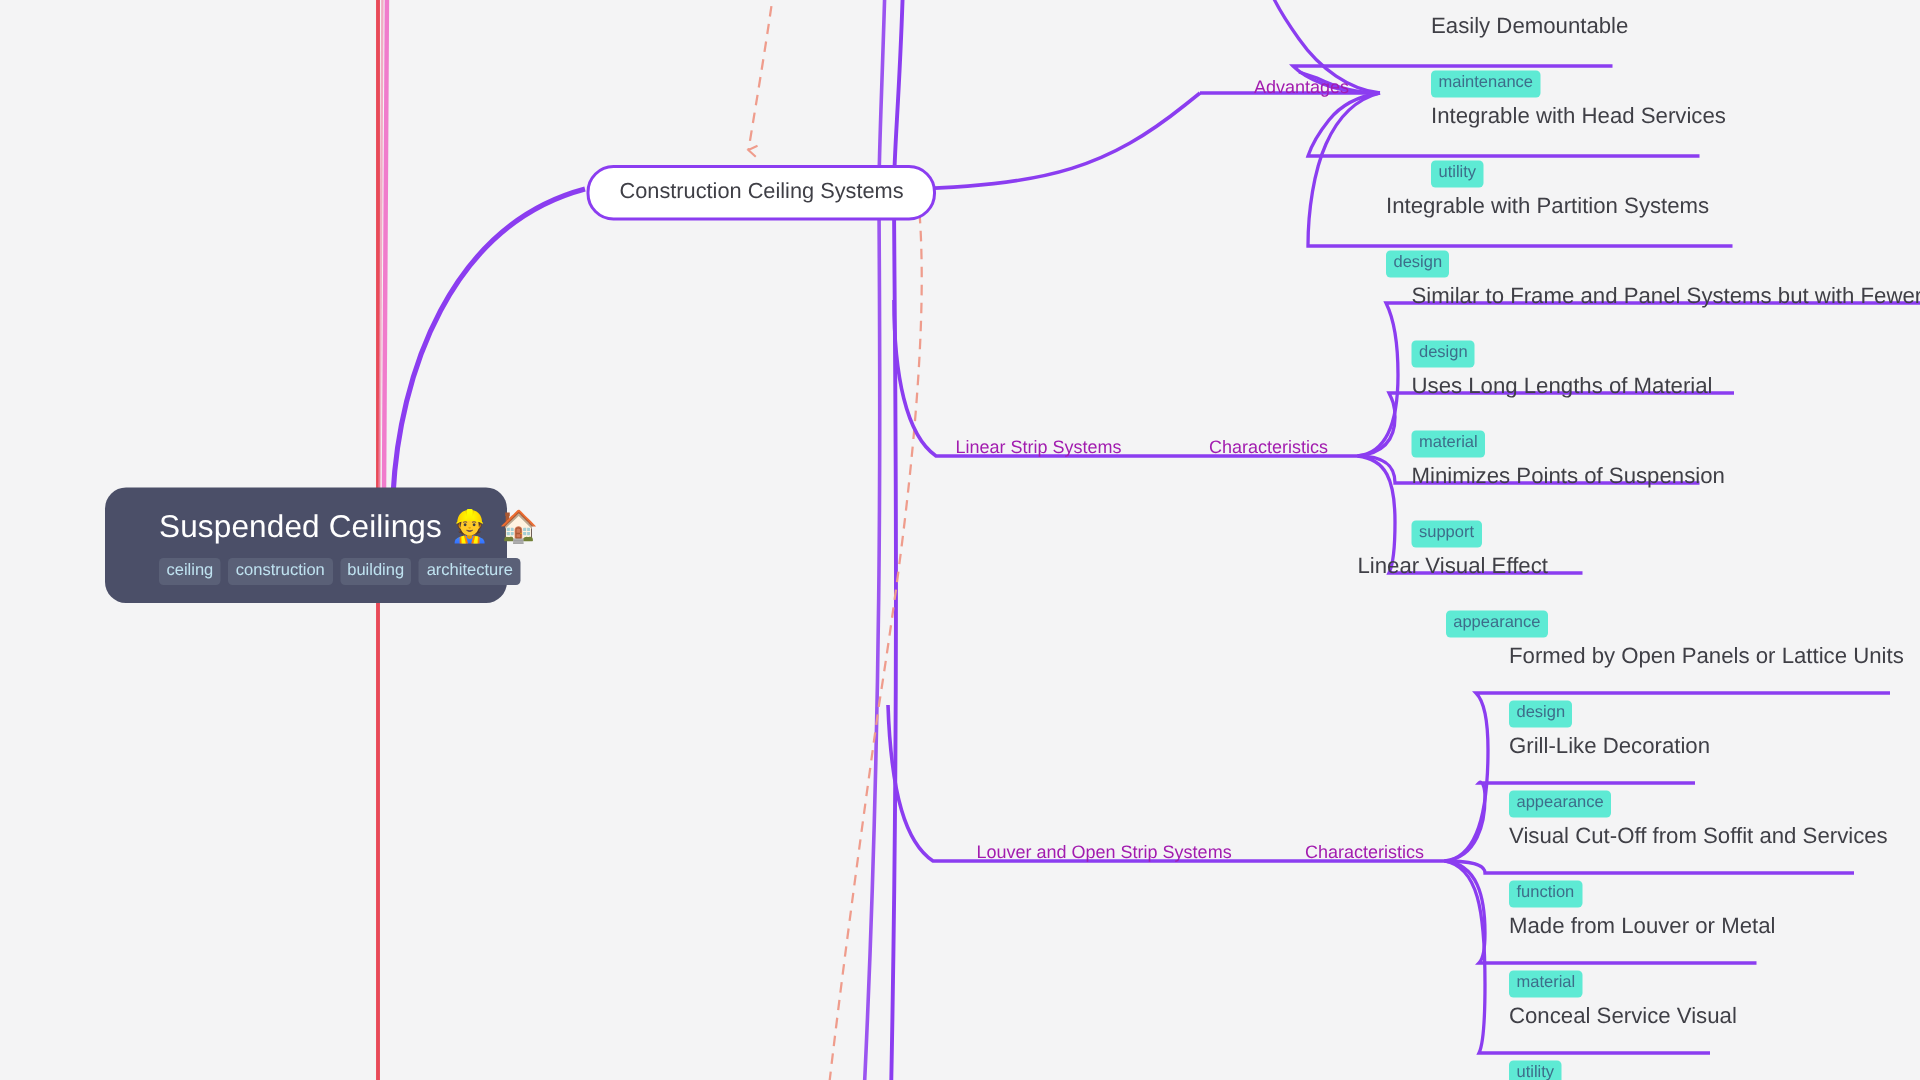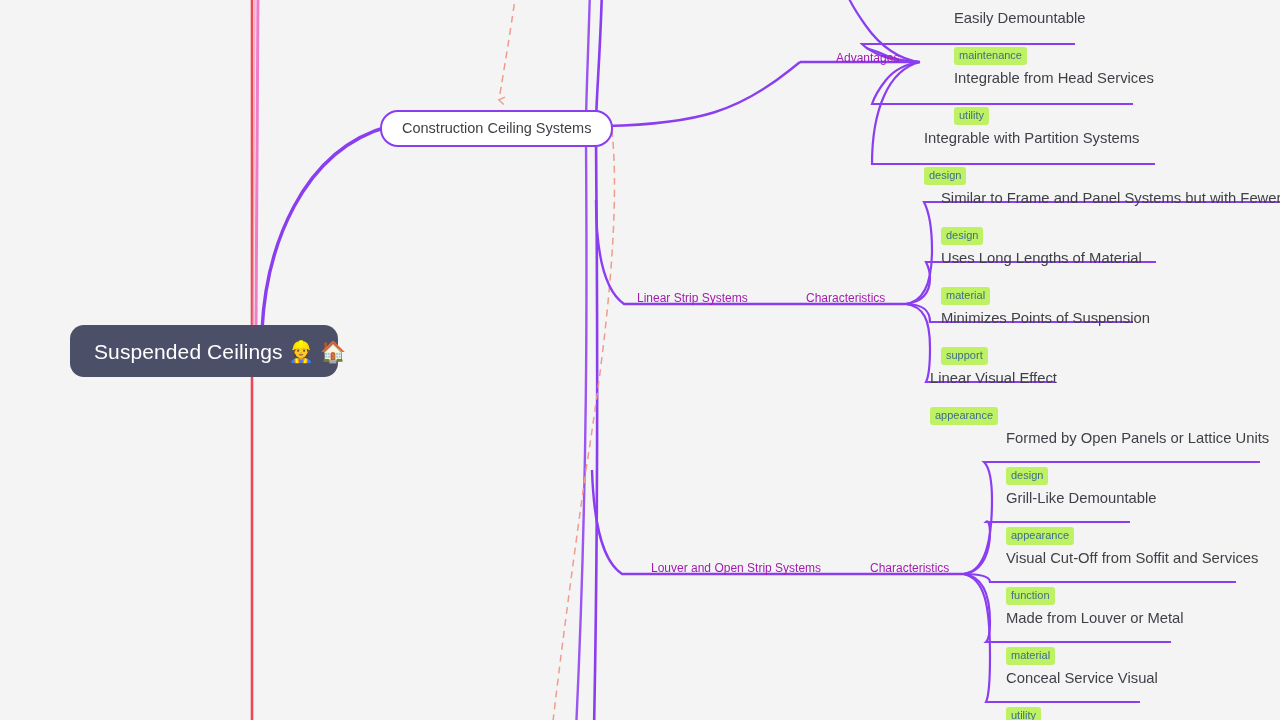--- a/index.html
+++ b/index.html
@@ -28,21 +28,21 @@
 
   
   .root-node {
     position: absolute;
     left: 70px;
     top: 325px;
     width: 268px;
     box-sizing: border-box;
     background: #4b4f68;
     border-radius: 14px;
-    padding: 14px 22px 12px 24px;
+    padding: 14px 22px 12px 36px;
     z-index: 5;
   }
   .root-title {
     color: #ffffff;
     font-size: 21px;
     line-height: 26px;
     white-space: nowrap;
     letter-spacing: .1px;
   }
   .root-tags {
@@ -92,21 +92,21 @@
   }
   .leaf-title {
     font-size: 14.8px;
     color: #3f3f46;
     line-height: 18px;
     white-space: nowrap;
   }
   .leaf-tag {
     display: inline-block;
     margin-top: 20px;
-    background: #bef264;
+    background: #5eead4;
     color: #3d6e8a;
     font-size: 11px;
     line-height: 13px;
     padding: 2px 5px 3px 5px;
     border-radius: 3px;
     white-space: nowrap;
   }
 </style>
 </head>
 <body>
@@ -157,68 +157,74 @@
     <path d="M963,574 C985,572 992,540 992,500 C992,476 988,466 984,462 L1260,462" fill="none" stroke="#8b3df0" stroke-width="2.2"></path>
     <path d="M963,574 C985,572 990,548 990,532 C990,524 988,520 986,522 L1130,522" fill="none" stroke="#8b3df0" stroke-width="2.2"></path>
     <path d="M963,574 C986,574 990,578 990,582 L1236,582" fill="none" stroke="#8b3df0" stroke-width="2.2"></path>
     <path d="M963,574 C985,576 990,598 990,622 C990,636 988,640 986,642 L1171,642" fill="none" stroke="#8b3df0" stroke-width="2.2"></path>
     <path d="M963,574 C985,578 990,606 990,656 C990,686 988,698 986,702 L1140,702" fill="none" stroke="#8b3df0" stroke-width="2.2"></path>
 
   </svg>
 
   <div class="root-node">
     <div class="root-title">Suspended Ceilings 👷 🏠</div>
-  </div>
-
-  <div class="pill-node" style="left:380px; top:110px;">Construction Ceiling Systems</div>
+    <div class="root-tags">
+      <span class="root-tag">ceiling</span>
+      <span class="root-tag">construction</span>
+      <span class="root-tag">building</span>
+      <span class="root-tag">architecture</span>
+    </div>
+  </div>
+
+  <div class="pill-node" style="left:391px; top:110px;">Construction Ceiling Systems</div>
 
   <div class="branch-label" style="left:836px; top:50px;">Advantages</div>
 
   <div class="branch-label" style="left:637px; top:290px;">Linear Strip Systems</div>
   <div class="branch-label" style="left:806px; top:290px;">Characteristics</div>
 
   <div class="branch-label" style="left:637px; top:560px;margin-left:14px;">Louver and Open Strip Systems</div>
   <div class="branch-label" style="left:870px; top:560px;">Characteristics</div>
 
   <div class="leaf" style="left:954px; top:9px;">
     <div class="leaf-title">Easily Demountable</div>
     <span class="leaf-tag">maintenance</span>
   </div>
   <div class="leaf" style="left:954px; top:69px;">
-    <div class="leaf-title">Integrable from Head Services</div>
+    <div class="leaf-title">Integrable with Head Services</div>
     <span class="leaf-tag">utility</span>
   </div>
   <div class="leaf" style="left:924px; top:129px;">
     <div class="leaf-title">Integrable with Partition Systems</div>
     <span class="leaf-tag">design</span>
   </div>
 
   <div class="leaf" style="left:941px; top:189px;">
     <div class="leaf-title">Similar to Frame and Panel Systems but with Fewer Joint</div>
     <span class="leaf-tag">design</span>
   </div>
   <div class="leaf" style="left:941px; top:249px;">
     <div class="leaf-title">Uses Long Lengths of Material</div>
     <span class="leaf-tag">material</span>
   </div>
   <div class="leaf" style="left:941px; top:309px;">
     <div class="leaf-title">Minimizes Points of Suspension</div>
     <span class="leaf-tag">support</span>
   </div>
-  <div class="leaf" style="left:930px; top:369px;">
+  <div class="leaf" style="left:905px; top:369px;text-align:right;">
     <div class="leaf-title">Linear Visual Effect</div>
     <span class="leaf-tag">appearance</span>
   </div>
 
   <div class="leaf" style="left:1006px; top:429px;">
     <div class="leaf-title">Formed by Open Panels or Lattice Units</div>
     <span class="leaf-tag">design</span>
   </div>
   <div class="leaf" style="left:1006px; top:489px;">
-    <div class="leaf-title">Grill-Like Demountable</div>
+    <div class="leaf-title">Grill-Like Decoration</div>
     <span class="leaf-tag">appearance</span>
   </div>
   <div class="leaf" style="left:1006px; top:549px;">
     <div class="leaf-title">Visual Cut-Off from Soffit and Services</div>
     <span class="leaf-tag">function</span>
   </div>
   <div class="leaf" style="left:1006px; top:609px;">
     <div class="leaf-title">Made from Louver or Metal</div>
     <span class="leaf-tag">material</span>
   </div>

